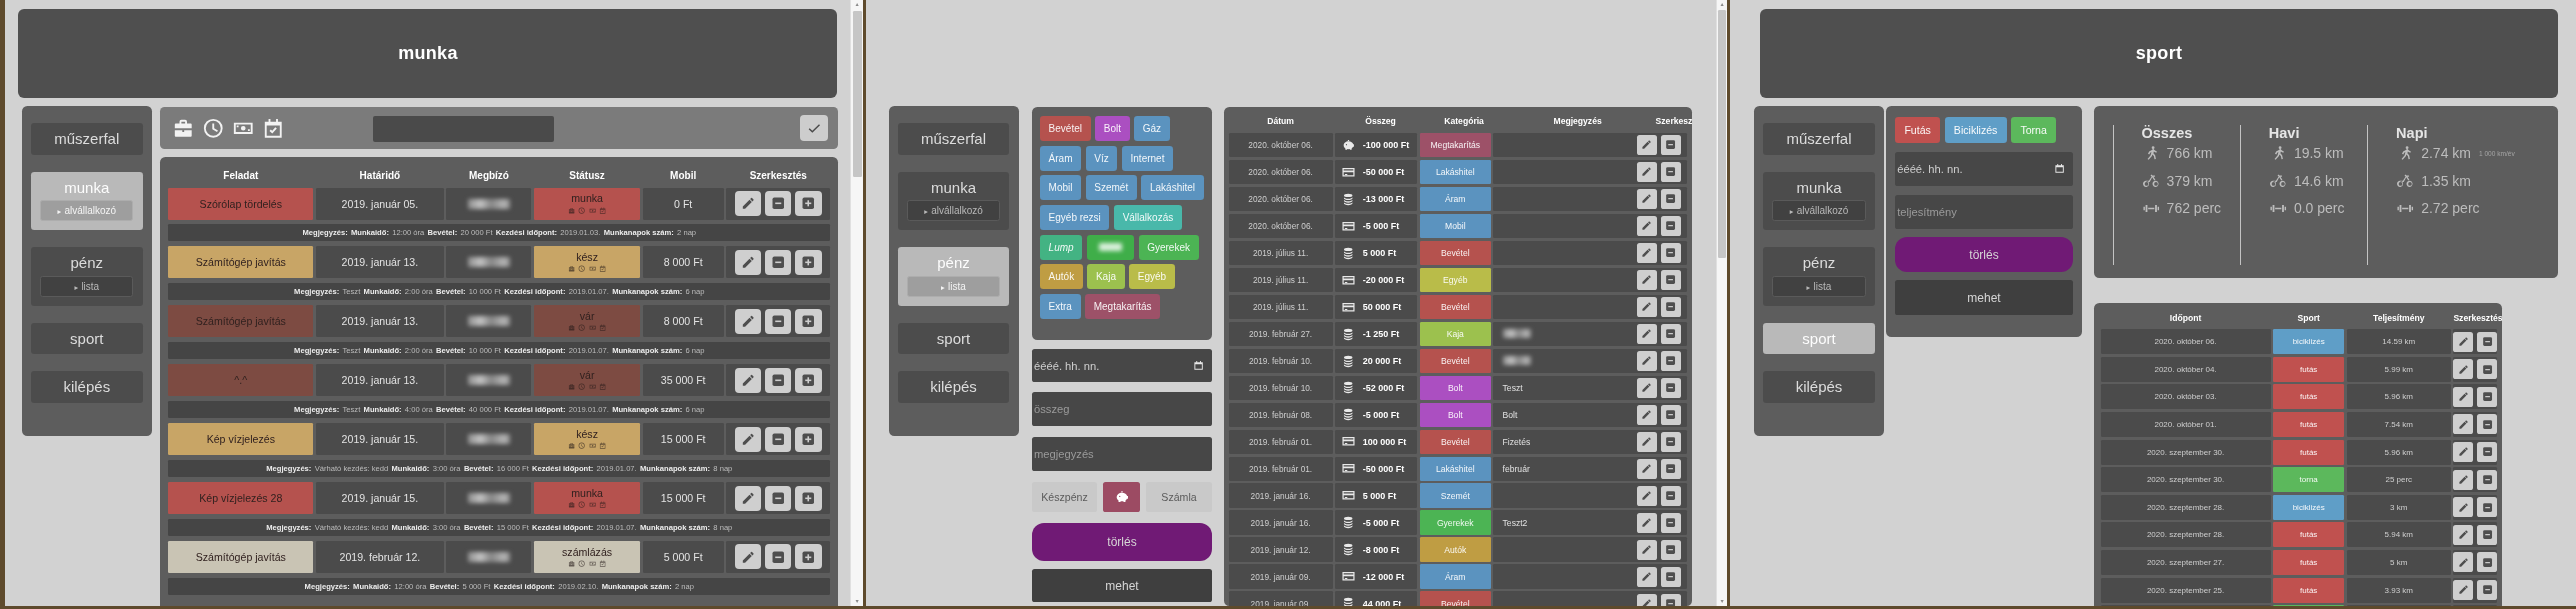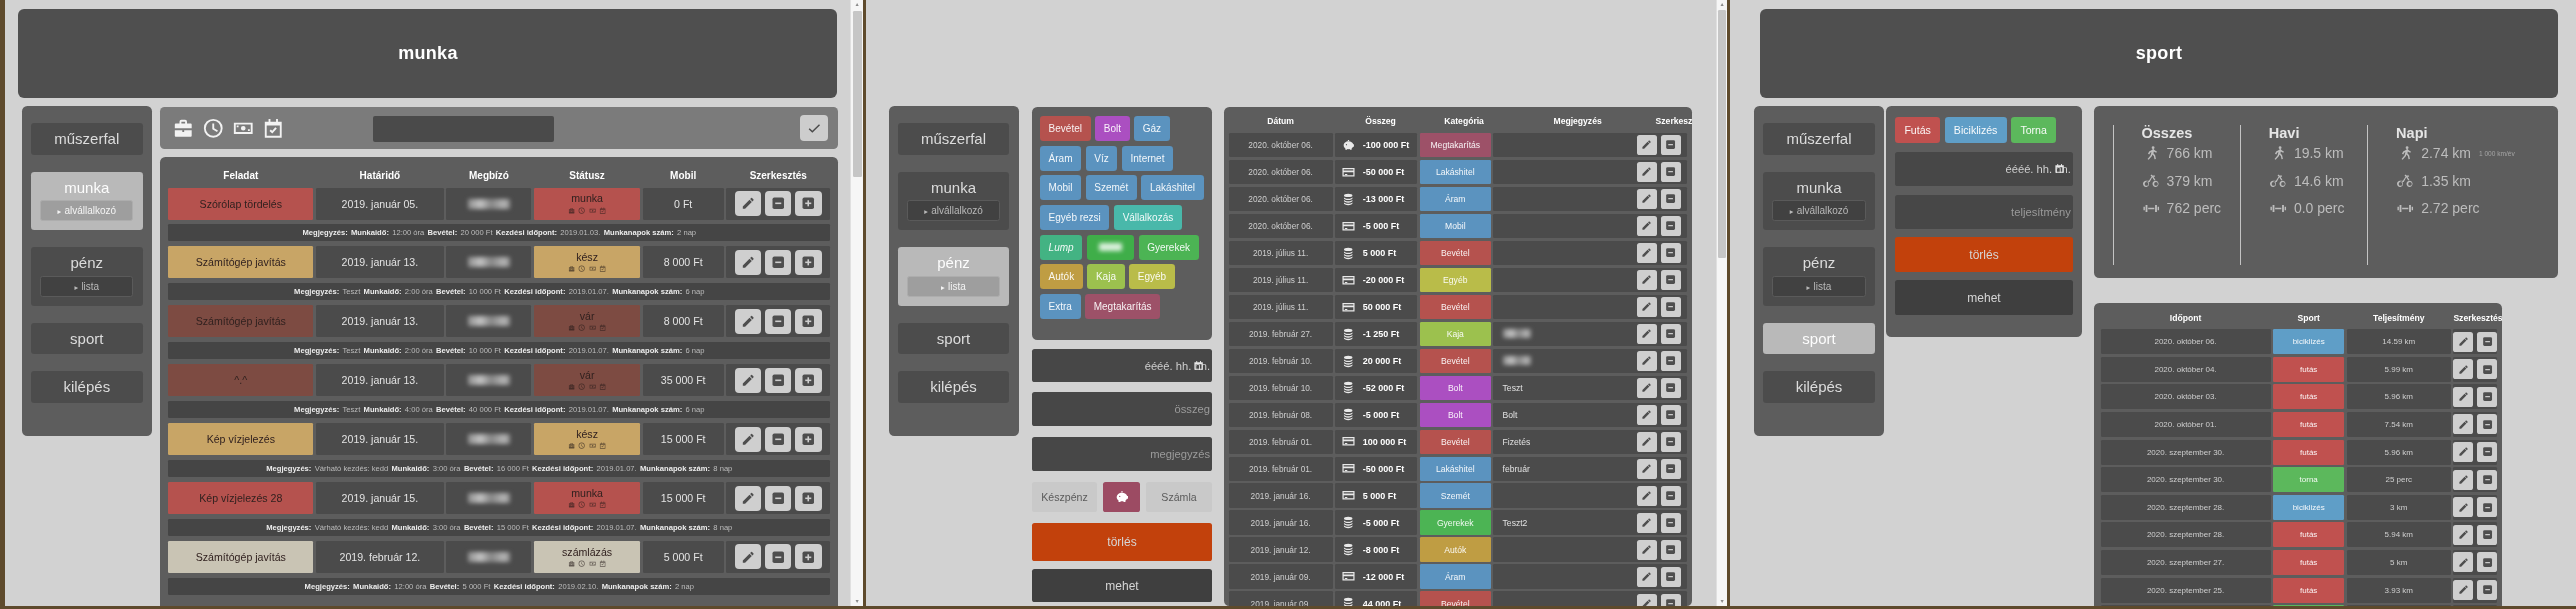--- a/index.html
+++ b/index.html
@@ -46,26 +46,26 @@
   
   .photo{position:absolute;border-radius:6px;overflow:hidden;background:linear-gradient(100deg,#6b9cae 0%,#8ab3bf 40%,#b6cdd3 78%,#c9d8da 100%);display:flex;align-items:center;justify-content:center;}
   .photo .cloud{position:absolute;border-radius:50%;background:radial-gradient(closest-side,rgba(255,255,255,.55),rgba(255,255,255,0));}
   .photo .title{position:relative;color:#fff;font-size:18px;font-weight:bold;text-shadow:0 0.7px 2.6px rgba(0,0,0,.55);}
   .statue{position:absolute;left:50%;top:0;transform:translateX(-50%);height:100%;filter:blur(0.3px);}
   
   .fpanel{position:absolute;background:#5d5d5d;border-radius:5.3px;box-sizing:border-box;}
   .catwrap{padding:9.2px 8px;}
   .catrow{display:flex;gap:4.6px;margin-bottom:4.6px;}
   .catbtn{height:25px;border-radius:3.3px;color:rgba(255,255,255,.92);font-size:10px;display:flex;align-items:center;justify-content:center;padding:0 8.6px;cursor:pointer;position:relative;overflow:hidden;}
-  .field{position:absolute;background:#474747;border:none;border-radius:2.6px;color:#cfcfcf;text-align:right;font-size:11.2px;box-sizing:border-box;width:100%;}
+  .field{position:absolute;background:#474747;border:none;border-radius:2.6px;color:#cfcfcf;text-align:left;font-size:11.2px;box-sizing:border-box;width:100%;}
   .field::placeholder{color:#9b9b9b;}
   .field.date::placeholder{color:#cfcfcf;}
   .calic{position:absolute;width:11.2px;height:11.2px;color:#e8e8e8;}
   .gobtn{position:absolute;border-radius:2.6px;color:#d6d6d6;font-size:12px;display:flex;align-items:center;justify-content:center;cursor:pointer;box-sizing:border-box;}
-  .gobtn.del{background:#c2410c;}
+  .gobtn.del{background:#701a75;border-radius:12px;}
   .gobtn.go{background:#3f3f3f;}
   .toggle{position:absolute;display:flex;justify-content:space-between;}
   .tgbtn{background:#c9c9c9;color:#5b5b5b;border-radius:2.6px;font-size:10.6px;display:flex;align-items:center;justify-content:center;cursor:pointer;}
   .tgpig{background:#9c4b63;border-radius:2.6px;display:flex;align-items:center;justify-content:center;cursor:pointer;}
   .tgpig .ic{width:16px;height:16px;color:#fff;}
   
   .t2{position:absolute;background:#5d5d5d;border-radius:5.3px;padding:4.6px;box-sizing:border-box;overflow:hidden;}
   .t2-head{display:grid;grid-template-columns:104px 82px 71px 142px 1fr;gap:7px;height:18.5px;margin-bottom:2.6px;}
   .t2-head span,.t3-head span{color:#fff;font-weight:bold;font-size:8.6px;text-align:center;align-self:center;}
   .t2-row{display:grid;grid-template-columns:104px 82px 71px 1fr;gap:2.6px;height:24.4px;margin-bottom:2.6px;}

